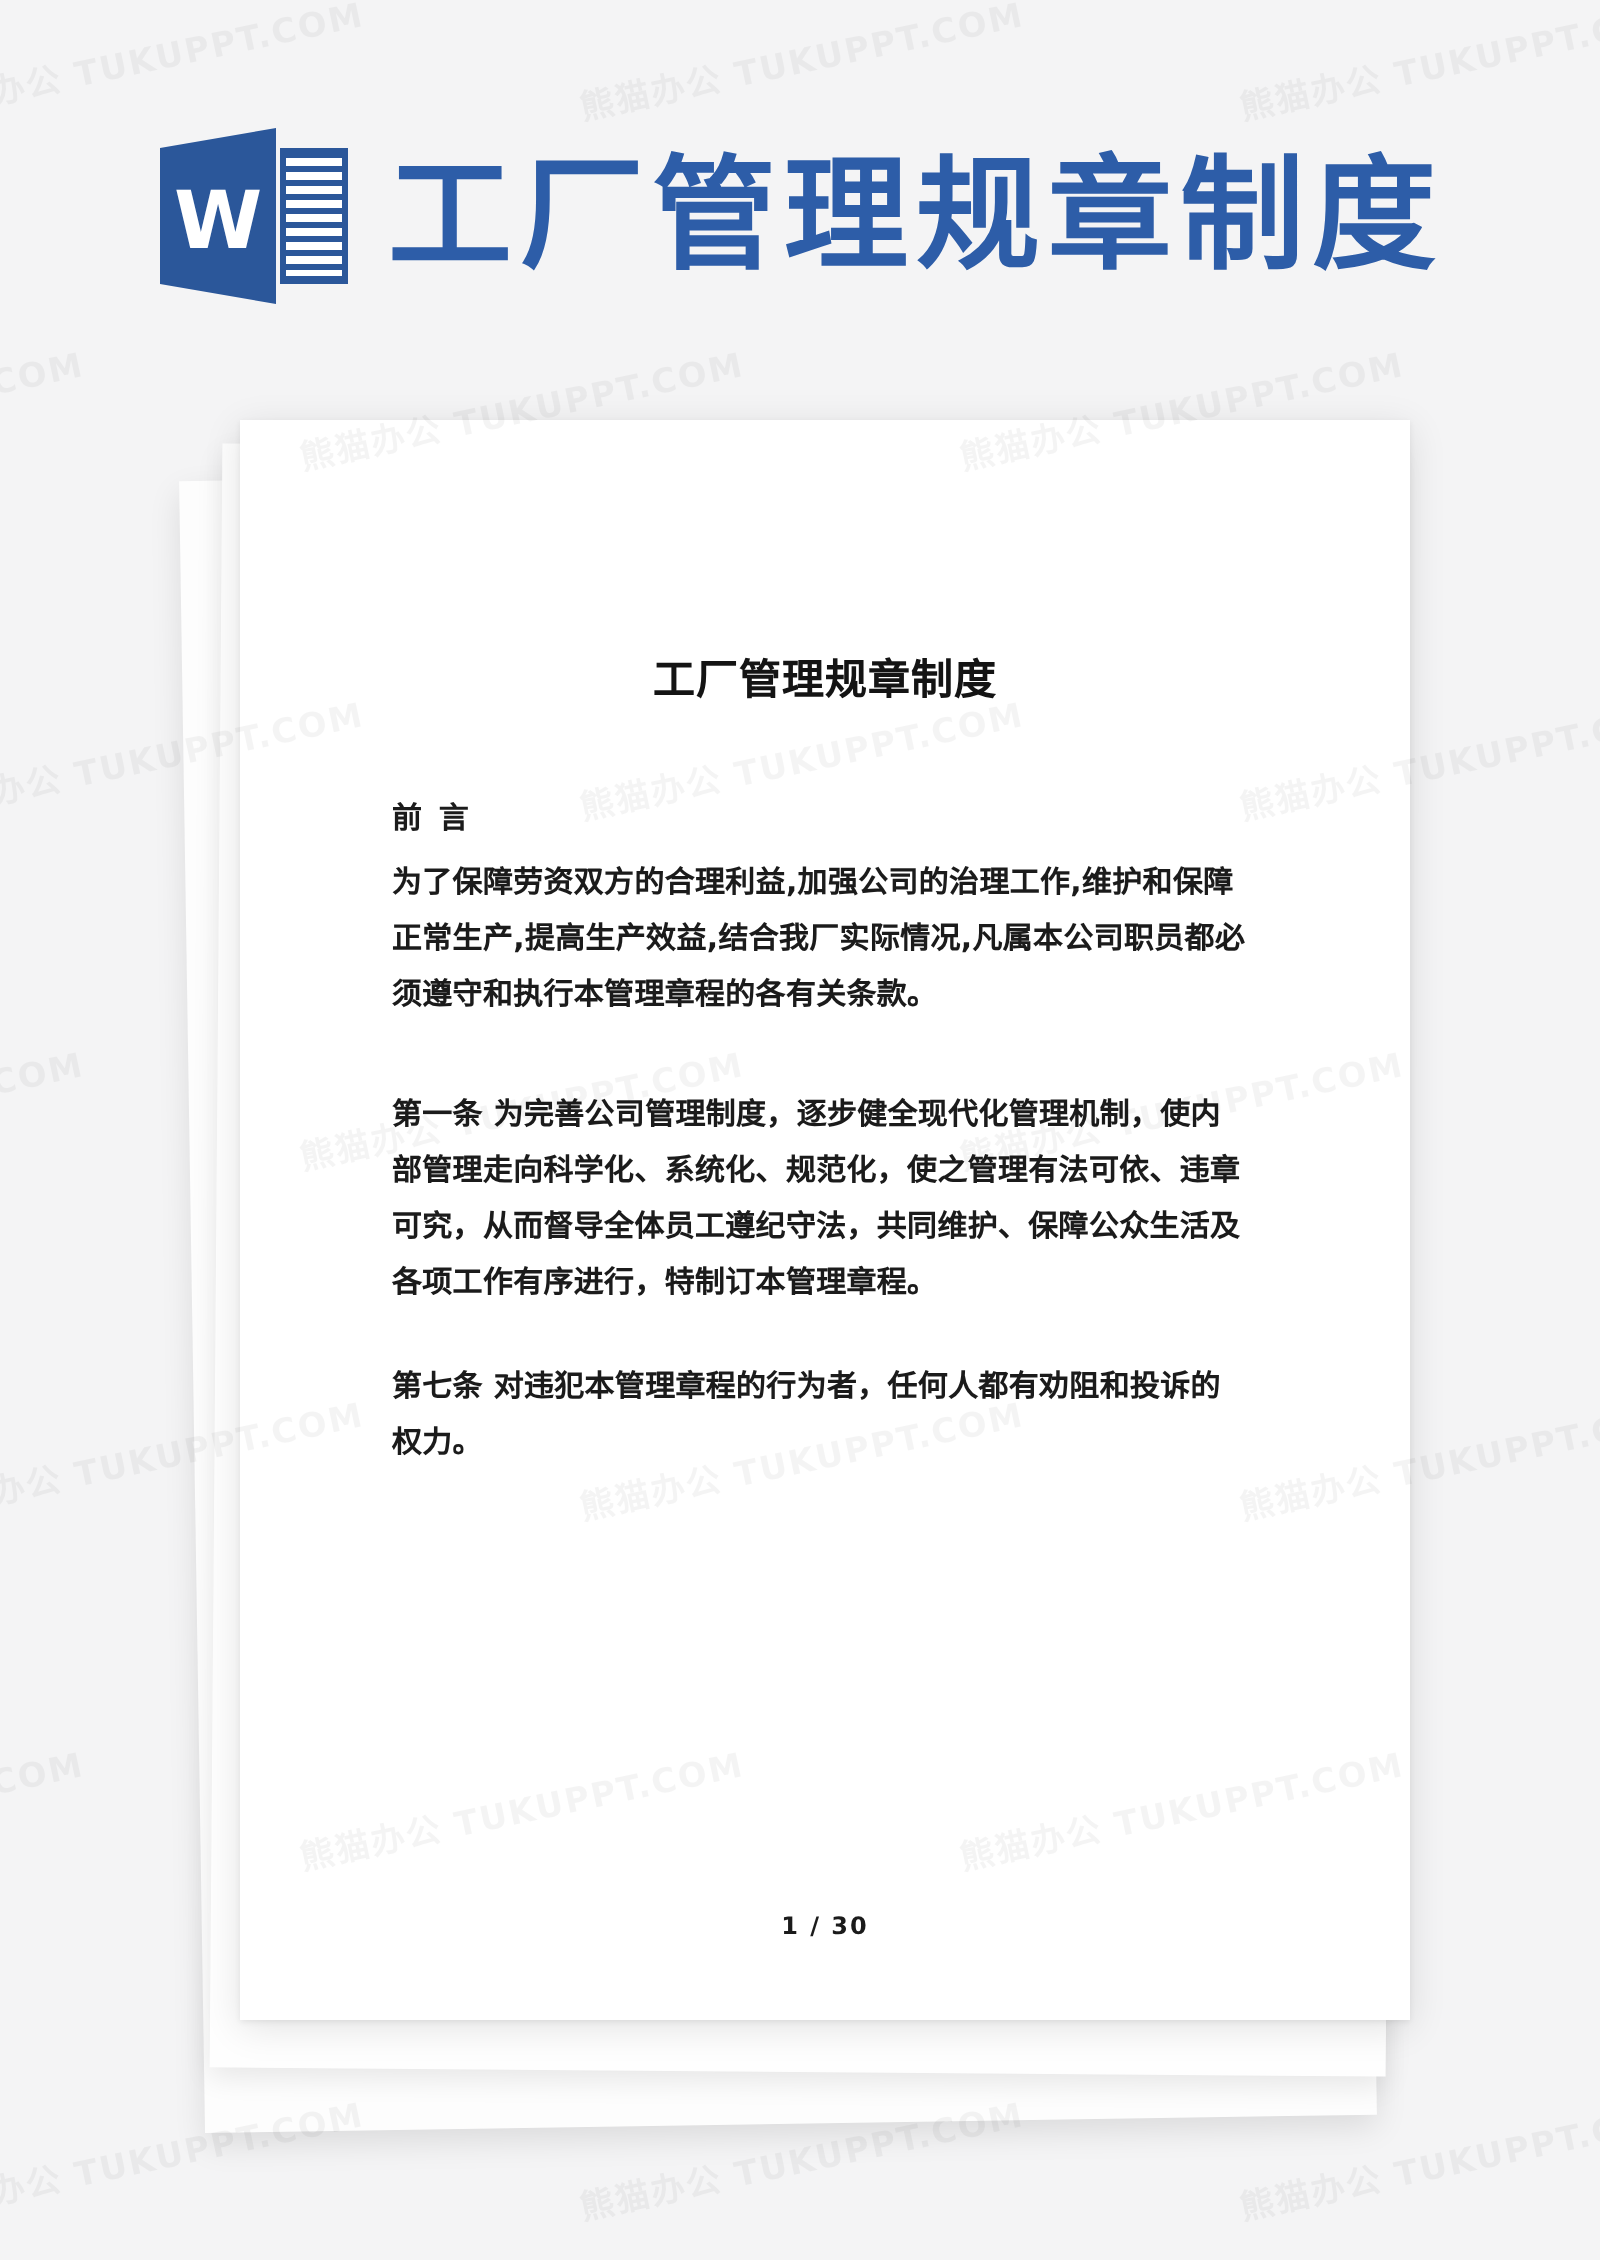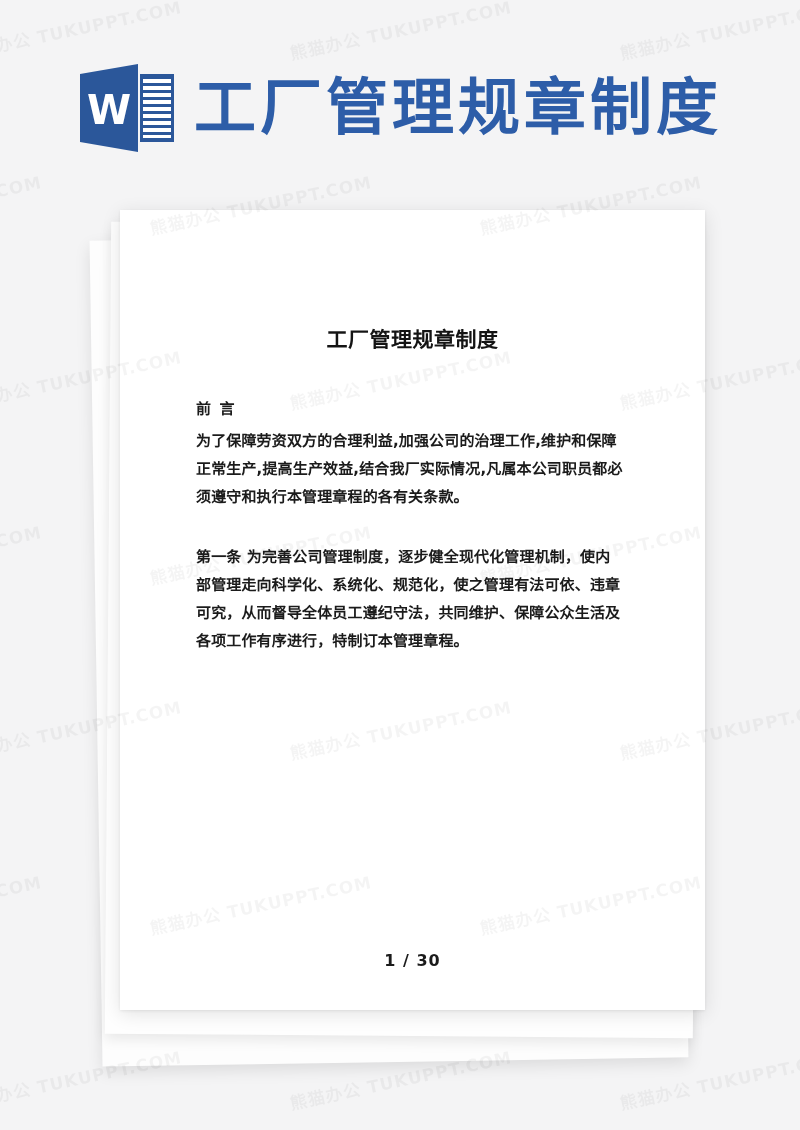--- a/index.html
+++ b/index.html
@@ -153,21 +153,21 @@
   }
   .gap-lg { height: 28px; }
   .gap-sm { height: 4px; }
 
   .page-footer {
     position: absolute;
     left: 0;
     bottom: 40px;
     width: 585px;
     text-align: center;
-    font-size: 16px;
+    font-size: 12px;
     font-weight: 700;
     color: #1b1b1b;
     letter-spacing: 1px;
   }
 </style>
 </head>
 <body>
 
 <div class="stack">
 
@@ -186,20 +186,21 @@
           <div class="para">为了保障劳资双方的合理利益,加强公司的治理工作,维护和保障正常生产,提高生产效益,结合我厂实际情况,凡属本公司职员都必须遵守和执行本管理章程的各有关条款。</div>
           <div class="gap-lg"></div>
           <div class="gap-sm"></div>
           <div class="para">第一条 为完善公司管理制度，逐步健全现代化管理机制，使内部管理走向科学化、系统化、规范化，使之管理有法可依、违章可究，从而督导全体员工遵纪守法，共同维护、保障公众生活及各项工作有序进行，特制订本管理章程。</div>
           <div class="gap-sm"></div>
           <div class="gap-sm"></div>
           <div class="gap-sm"></div>
           <div class="gap-sm"></div>
           <div class="gap-sm"></div>
           <div class="gap-sm"></div>
+          <div class="para">第七条 对违犯本管理章程的行为者，任何人都有劝阻和投诉的权力。</div>
         </div>
 
       <div class="page-footer">1 / 30</div>
     </div>
   </div>
 </div>
 
 <div class="header">
 
   <div class="word-icon">

